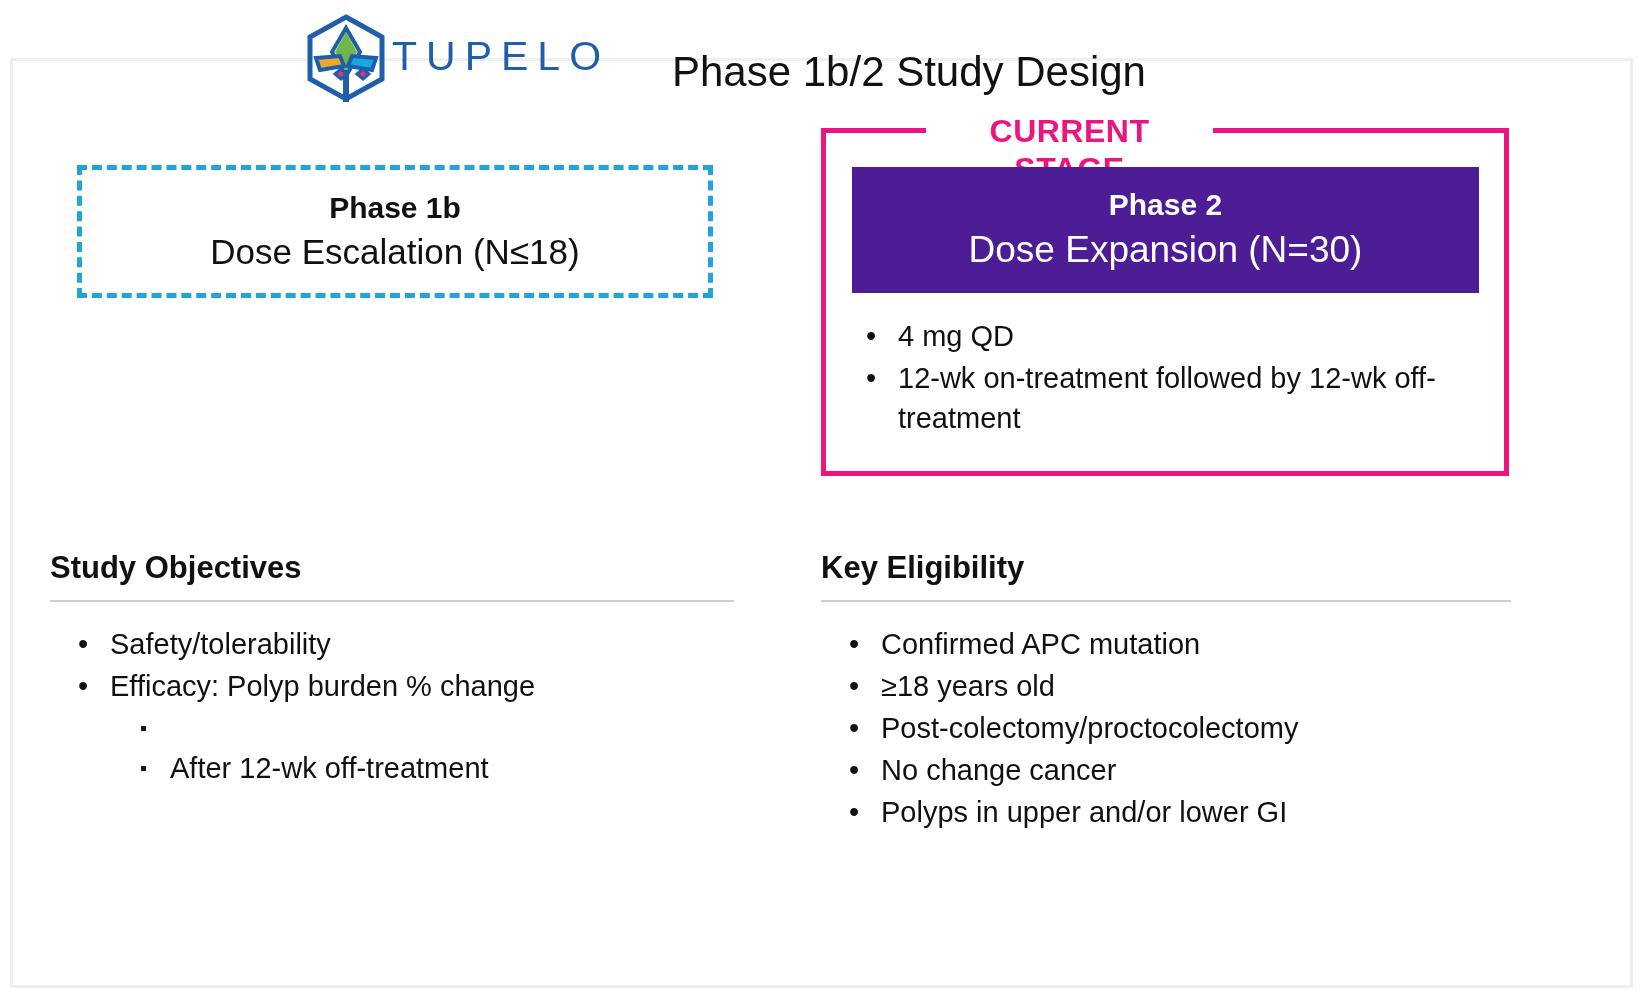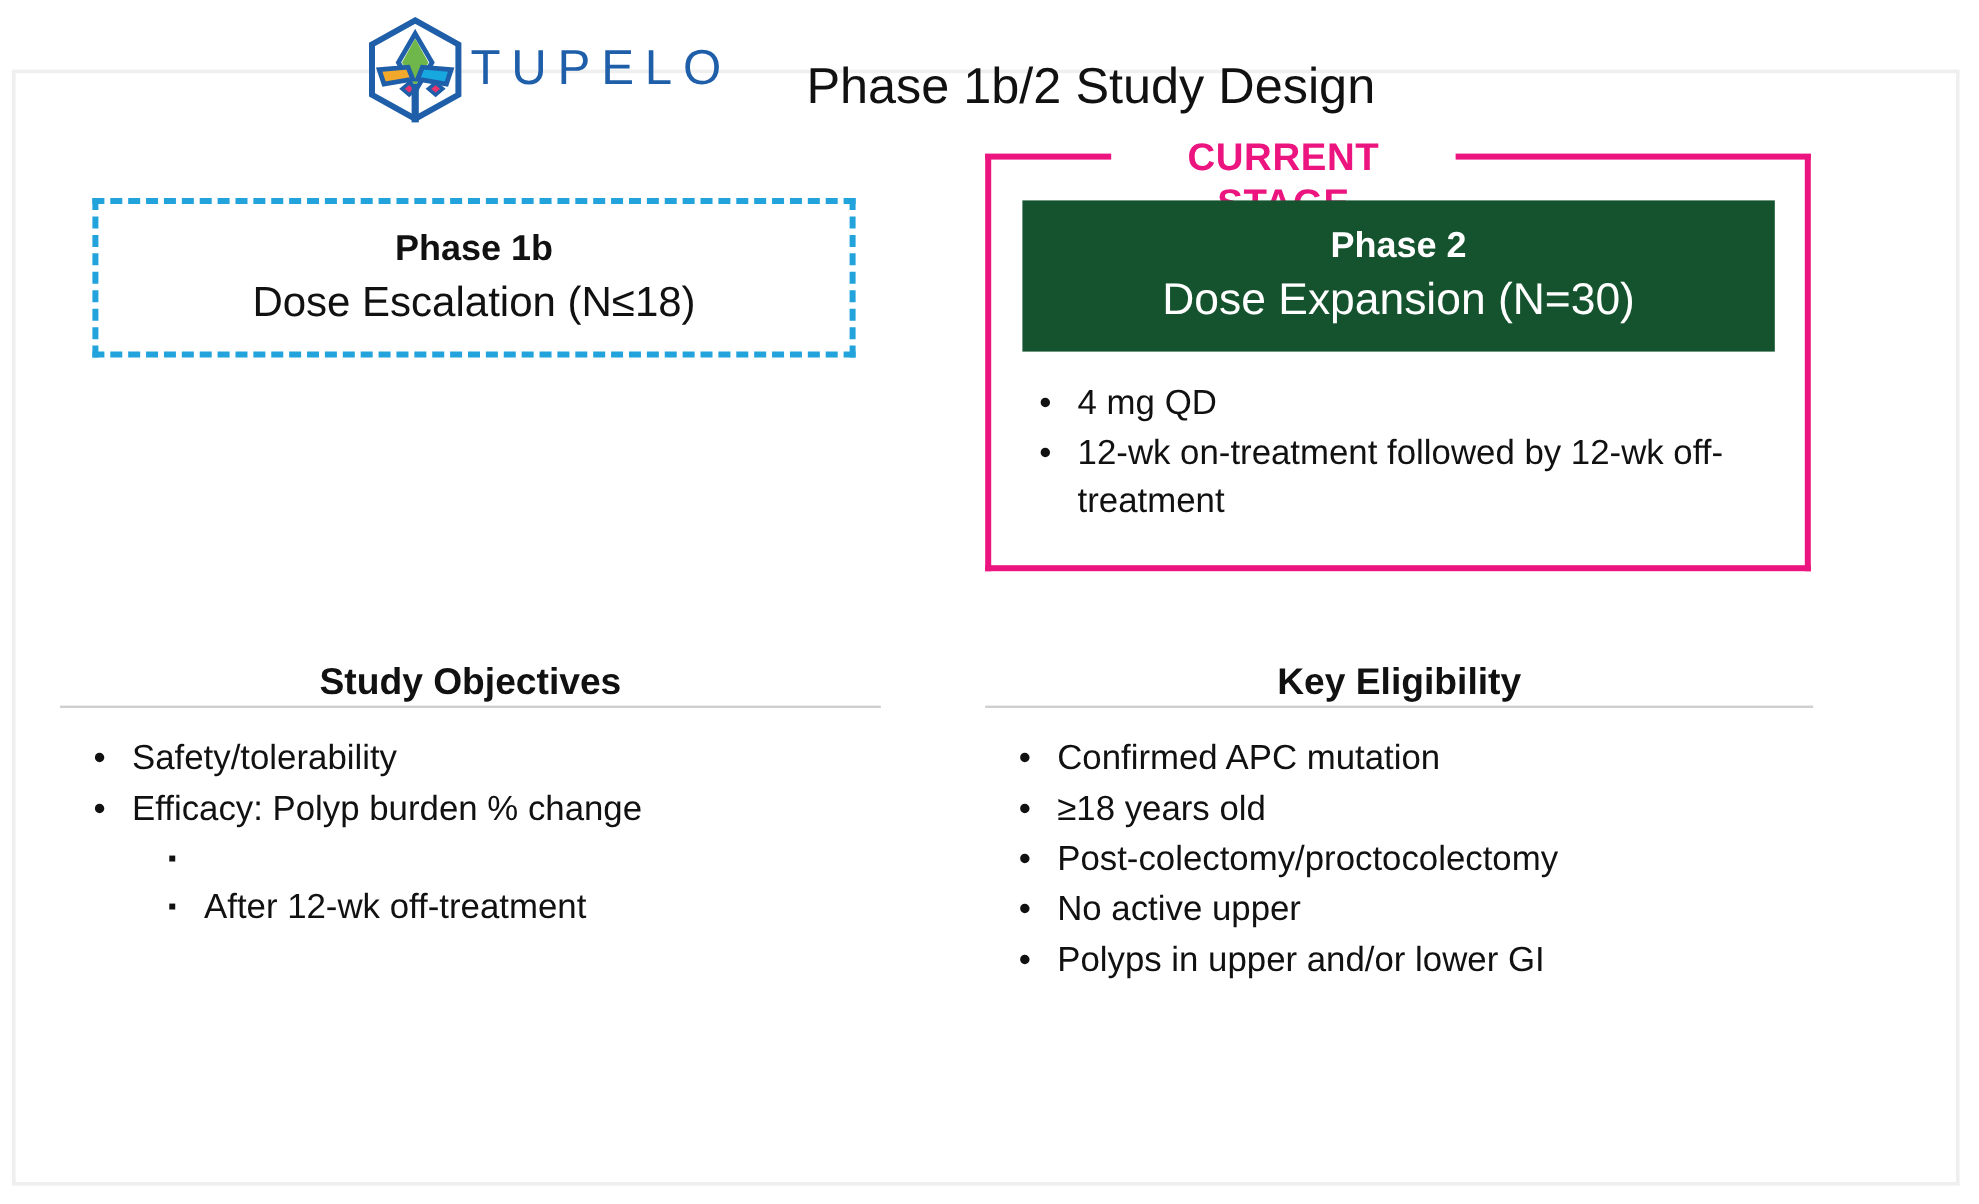--- a/index.html
+++ b/index.html
@@ -134,21 +134,21 @@
     background: #ffffff;
     line-height: 1.2;
   }
 
   .phase2-box {
     position: absolute;
     left: 852px;
     top: 167px;
     width: 627px;
     height: 126px;
-    background: #14532d;
+    background: #4c1d95;
     display: flex;
     flex-direction: column;
     align-items: center;
     justify-content: center;
     text-align: center;
   }
   .phase2-title {
     font-size: 30px;
     font-weight: bold;
     color: #ffffff;
@@ -188,22 +188,23 @@
     position: absolute;
     top: 549px;
   }
   .section.left  { left: 50px;  width: 684px; }
   .section.right { left: 821px; width: 690px; }
 
   .section-heading {
     font-size: 31px;
     font-weight: bold;
     color: #111111;
-    text-align: center;
+    text-align: left;
     line-height: 1.25;
+    margin-bottom: 12px;
   }
   .section-rule {
     width: 100%;
     height: 2px;
     background: #cfcfcf;
     margin-bottom: 22px;
   }
   .section-list { padding: 0 0 0 28px; }
 
   .sub-row {
@@ -312,20 +313,20 @@
     <div class="bullet-row">
       <span class="bullet-dot">•</span>
       <span class="bullet-text">≥18 years old</span>
     </div>
     <div class="bullet-row">
       <span class="bullet-dot">•</span>
       <span class="bullet-text">Post-colectomy/proctocolectomy</span>
     </div>
     <div class="bullet-row">
       <span class="bullet-dot">•</span>
-      <span class="bullet-text">No active upper</span>
+      <span class="bullet-text">No change cancer</span>
     </div>
     <div class="bullet-row">
       <span class="bullet-dot">•</span>
       <span class="bullet-text">Polyps in upper and/or lower GI</span>
     </div>
   </div>
 </div>
 
 </body></html>

